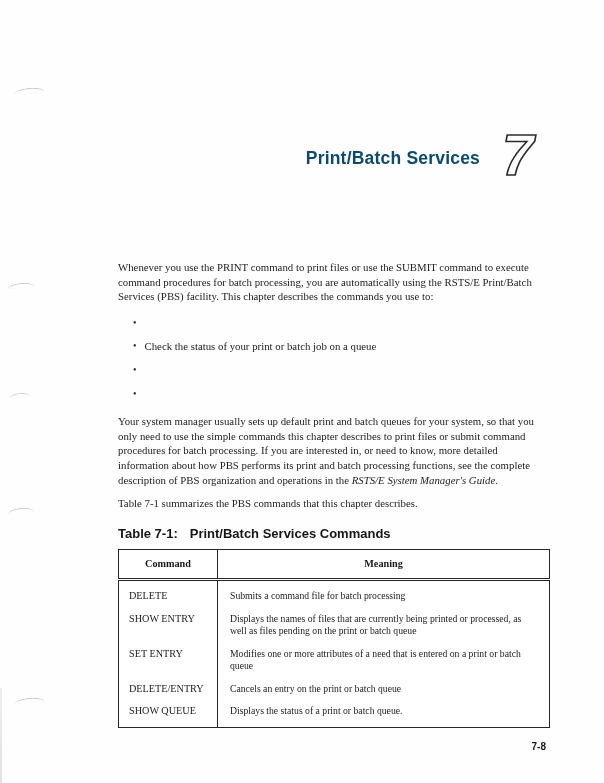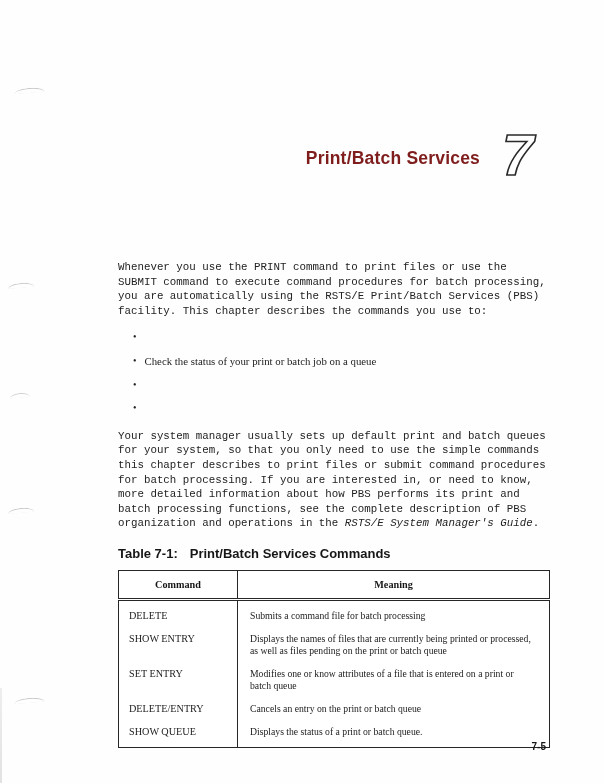--- a/index.html
+++ b/index.html
@@ -27,35 +27,35 @@
     justify-content: flex-end;
     align-items: flex-start;
     gap: 12px;
   }
   .chapter-title {
     font-family: "Liberation Sans", sans-serif;
     font-weight: 700;
     font-size: 17.5px;
     letter-spacing: 0.2px;
     margin-top: 24px;
-    color: #7f1d1d;
+    color: #0c4a6e;
   }
   .chapter-number-svg { display: block; }
 
   
   .content {
     position: absolute;
     left: 118px;
     top: 260px;
     width: 432px;
     font-size: 10.8px;
     line-height: 14.6px;
     color: #222;
   }
-  .content p { margin-bottom: 9px; font-family: Liberation Mono, monospace; }
+  .content p { margin-bottom: 9px; }
   .bullets { margin: 12px 0 13px 15px; }
   .bullet-row { display: flex; gap: 8px; margin-bottom: 9px; }
   .bullet-dot { font-size: 10px; line-height: 14.6px; }
   .italic { font-style: italic; }
 
   
   .table-caption {
     font-family: Liberation Sans, sans-serif;
     font-weight: 700;
     font-size: 13px;
@@ -70,21 +70,21 @@
     background: #fff;
   }
   table.cmd-table th {
     font-size: 10.2px;
     font-weight: 700;
     text-align: center;
     padding: 7px 6px 6px 6px;
     border-bottom: 3px double #262626;
     color: #161616;
   }
-  table.cmd-table th.col-command { width: 119px; border-right: 1.3px solid #262626; }
+  table.cmd-table th.col-command { width: 99px; border-right: 1.3px solid #262626; }
   table.cmd-table td {
     vertical-align: top;
     font-size: 9.7px;
     line-height: 12.6px;
     padding: 5px 12px 5px 12px;
     color: #222;
   }
   table.cmd-table td.command-cell {
     font-size: 10.2px;
     padding-left: 10px;
@@ -160,20 +160,21 @@
       <div class="bullet-row">
         <span class="bullet-dot">•</span>
       </div>
       <div class="bullet-row">
         <span class="bullet-dot">•</span>
       </div>
     </div>
 
     <p><span>Your system manager usually sets up default print and batch queues for your system, so that you only need to use the simple commands this chapter describes to print files or submit command procedures for batch processing. If you are interested in, or need to know, more detailed information about how PBS performs its print and batch processing functions, see the complete description of PBS organization and operations in the </span><span class="italic">RSTS/E System Manager's Guide</span><span>.</span></p>
 
+    <p>Table 7-1 summarizes the PBS commands that this chapter describes.</p>
 
     <div class="table-caption">
       <span class="caption-label">Table 7-1:</span><span>Print/Batch Services Commands</span>
     </div>
 
     <table class="cmd-table">
       <thead>
         <tr>
           <th class="col-command">Command</th>
           <th>Meaning</th>
@@ -183,29 +184,29 @@
         <tr>
           <td class="command-cell">DELETE</td>
           <td>Submits a command file for batch processing</td>
         </tr>
         <tr>
           <td class="command-cell">SHOW ENTRY</td>
           <td>Displays the names of files that are currently being printed or processed, as well as files pending on the print or batch queue</td>
         </tr>
         <tr>
           <td class="command-cell">SET ENTRY</td>
-          <td>Modifies one or know attributes of a file that is entered on a print or batch queue</td>
+          <td>Modifies one or more attributes of a need that is entered on a print or batch queue</td>
         </tr>
         <tr>
           <td class="command-cell">DELETE/ENTRY</td>
           <td>Cancels an entry on the print or batch queue</td>
         </tr>
         <tr>
           <td class="command-cell">SHOW QUEUE</td>
           <td>Displays the status of a print or batch queue.</td>
         </tr>
       </tbody>
     </table>
   </div>
 
-  <div class="page-number">7-5</div>
+  <div class="page-number">7-8</div>
 
 </div>
 
 </body></html>

